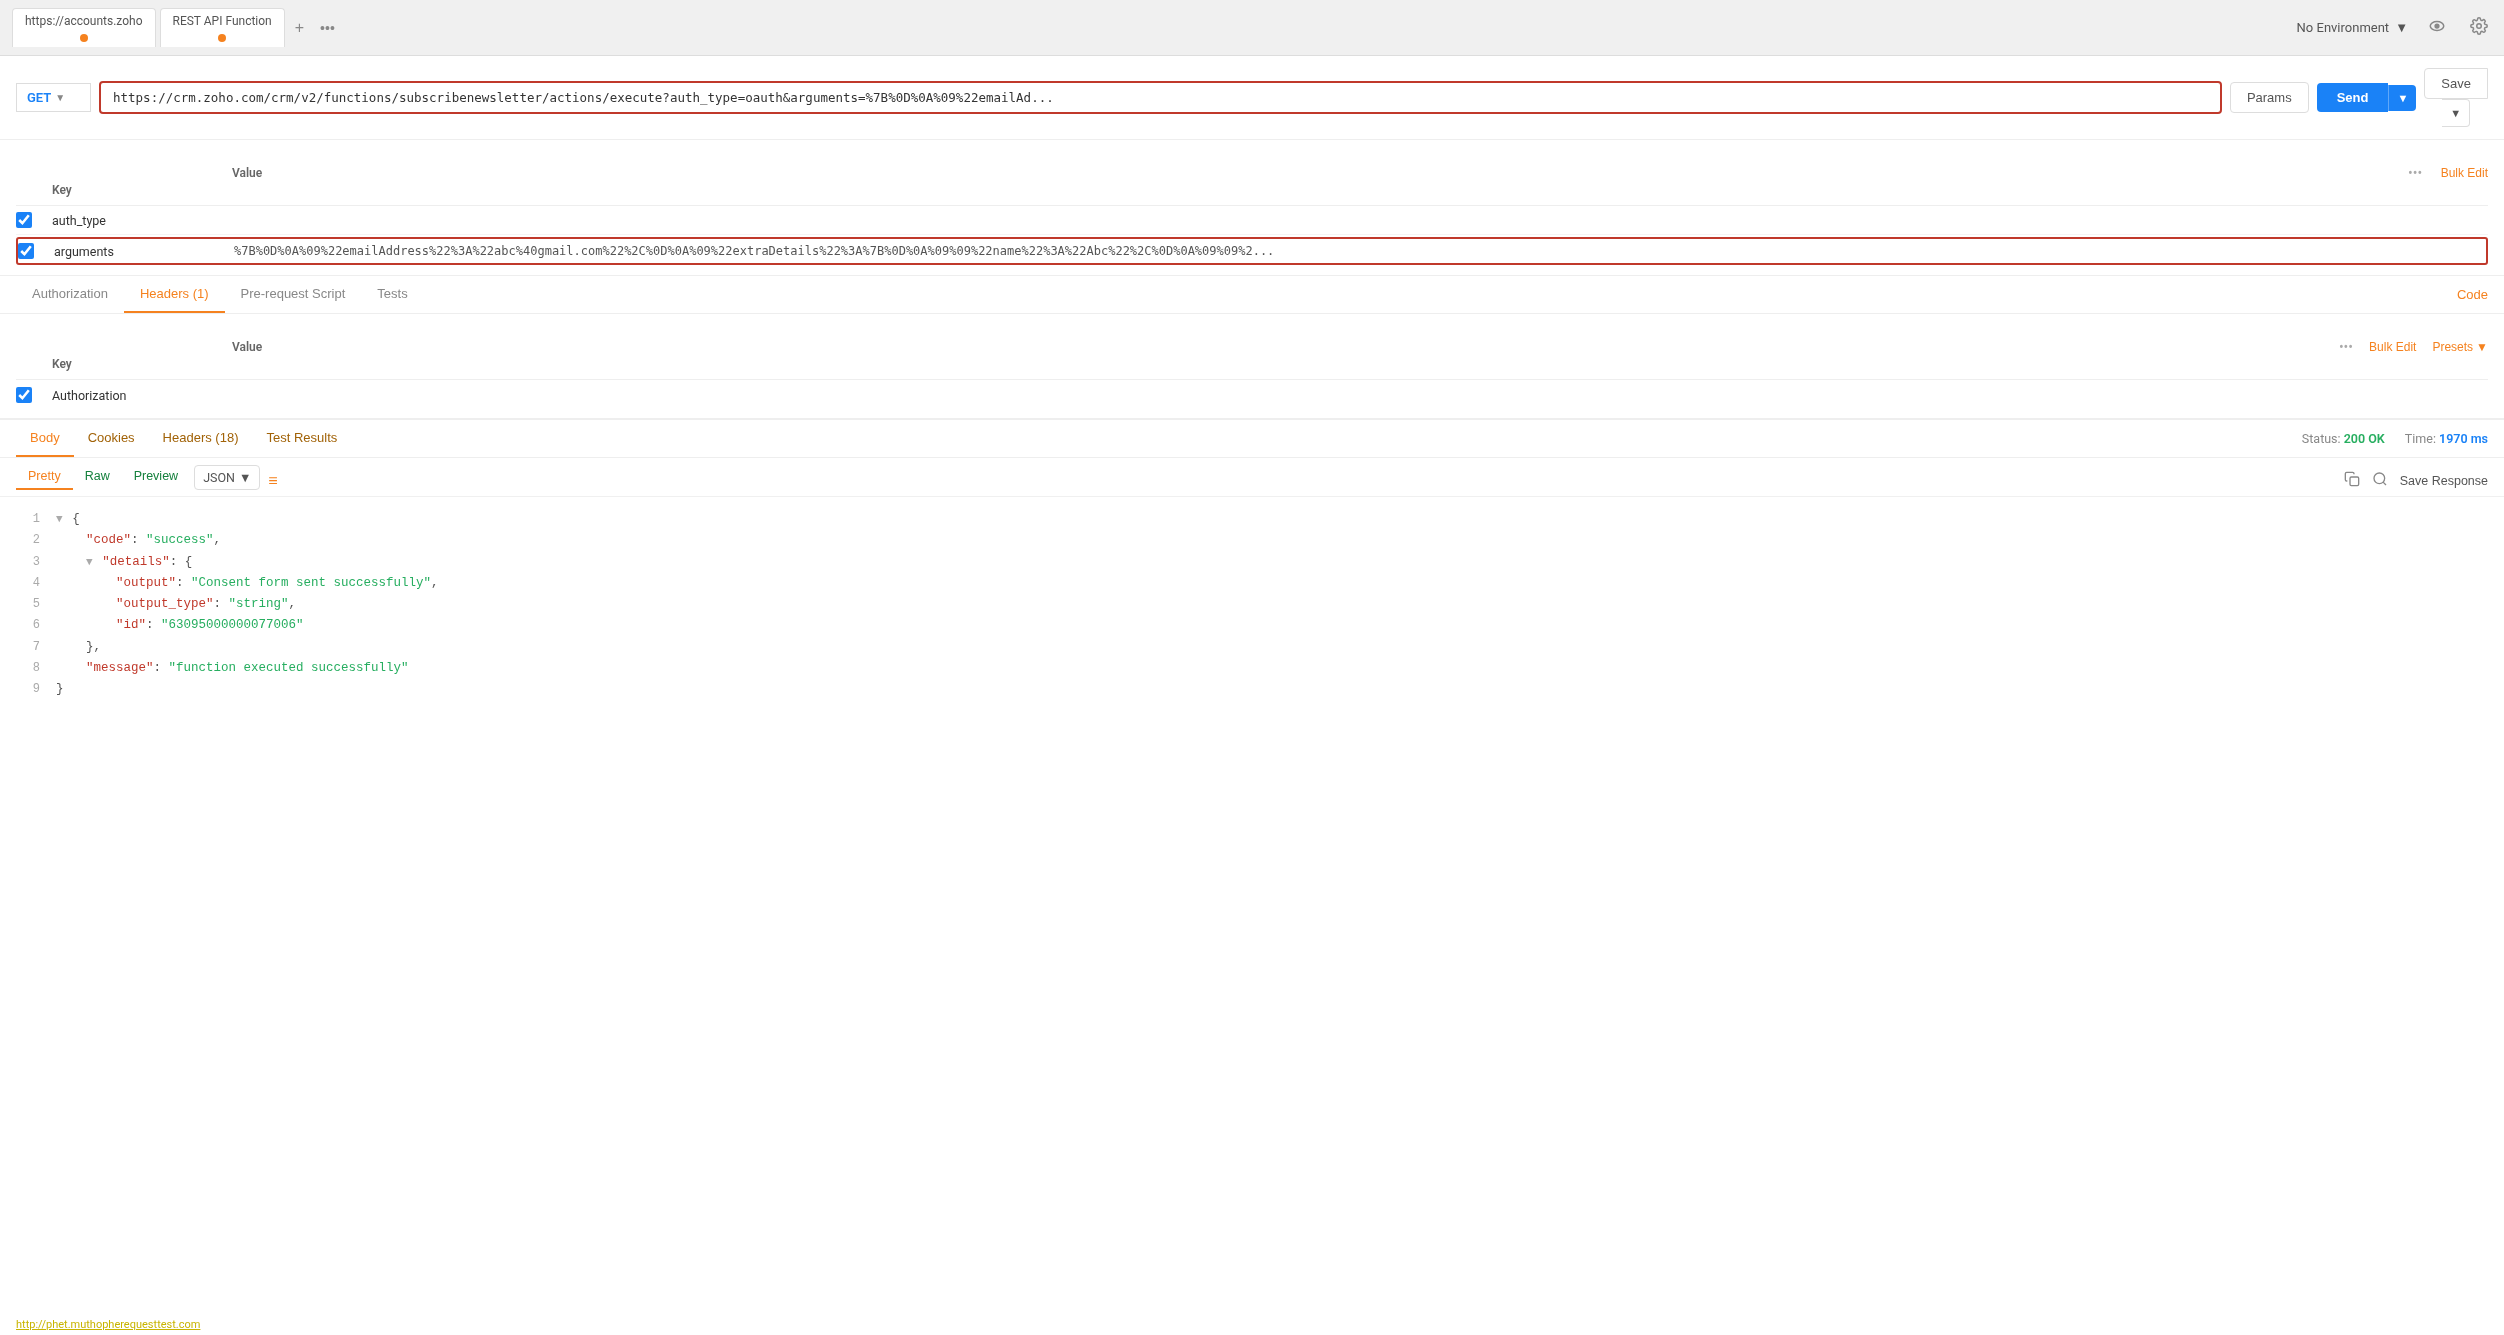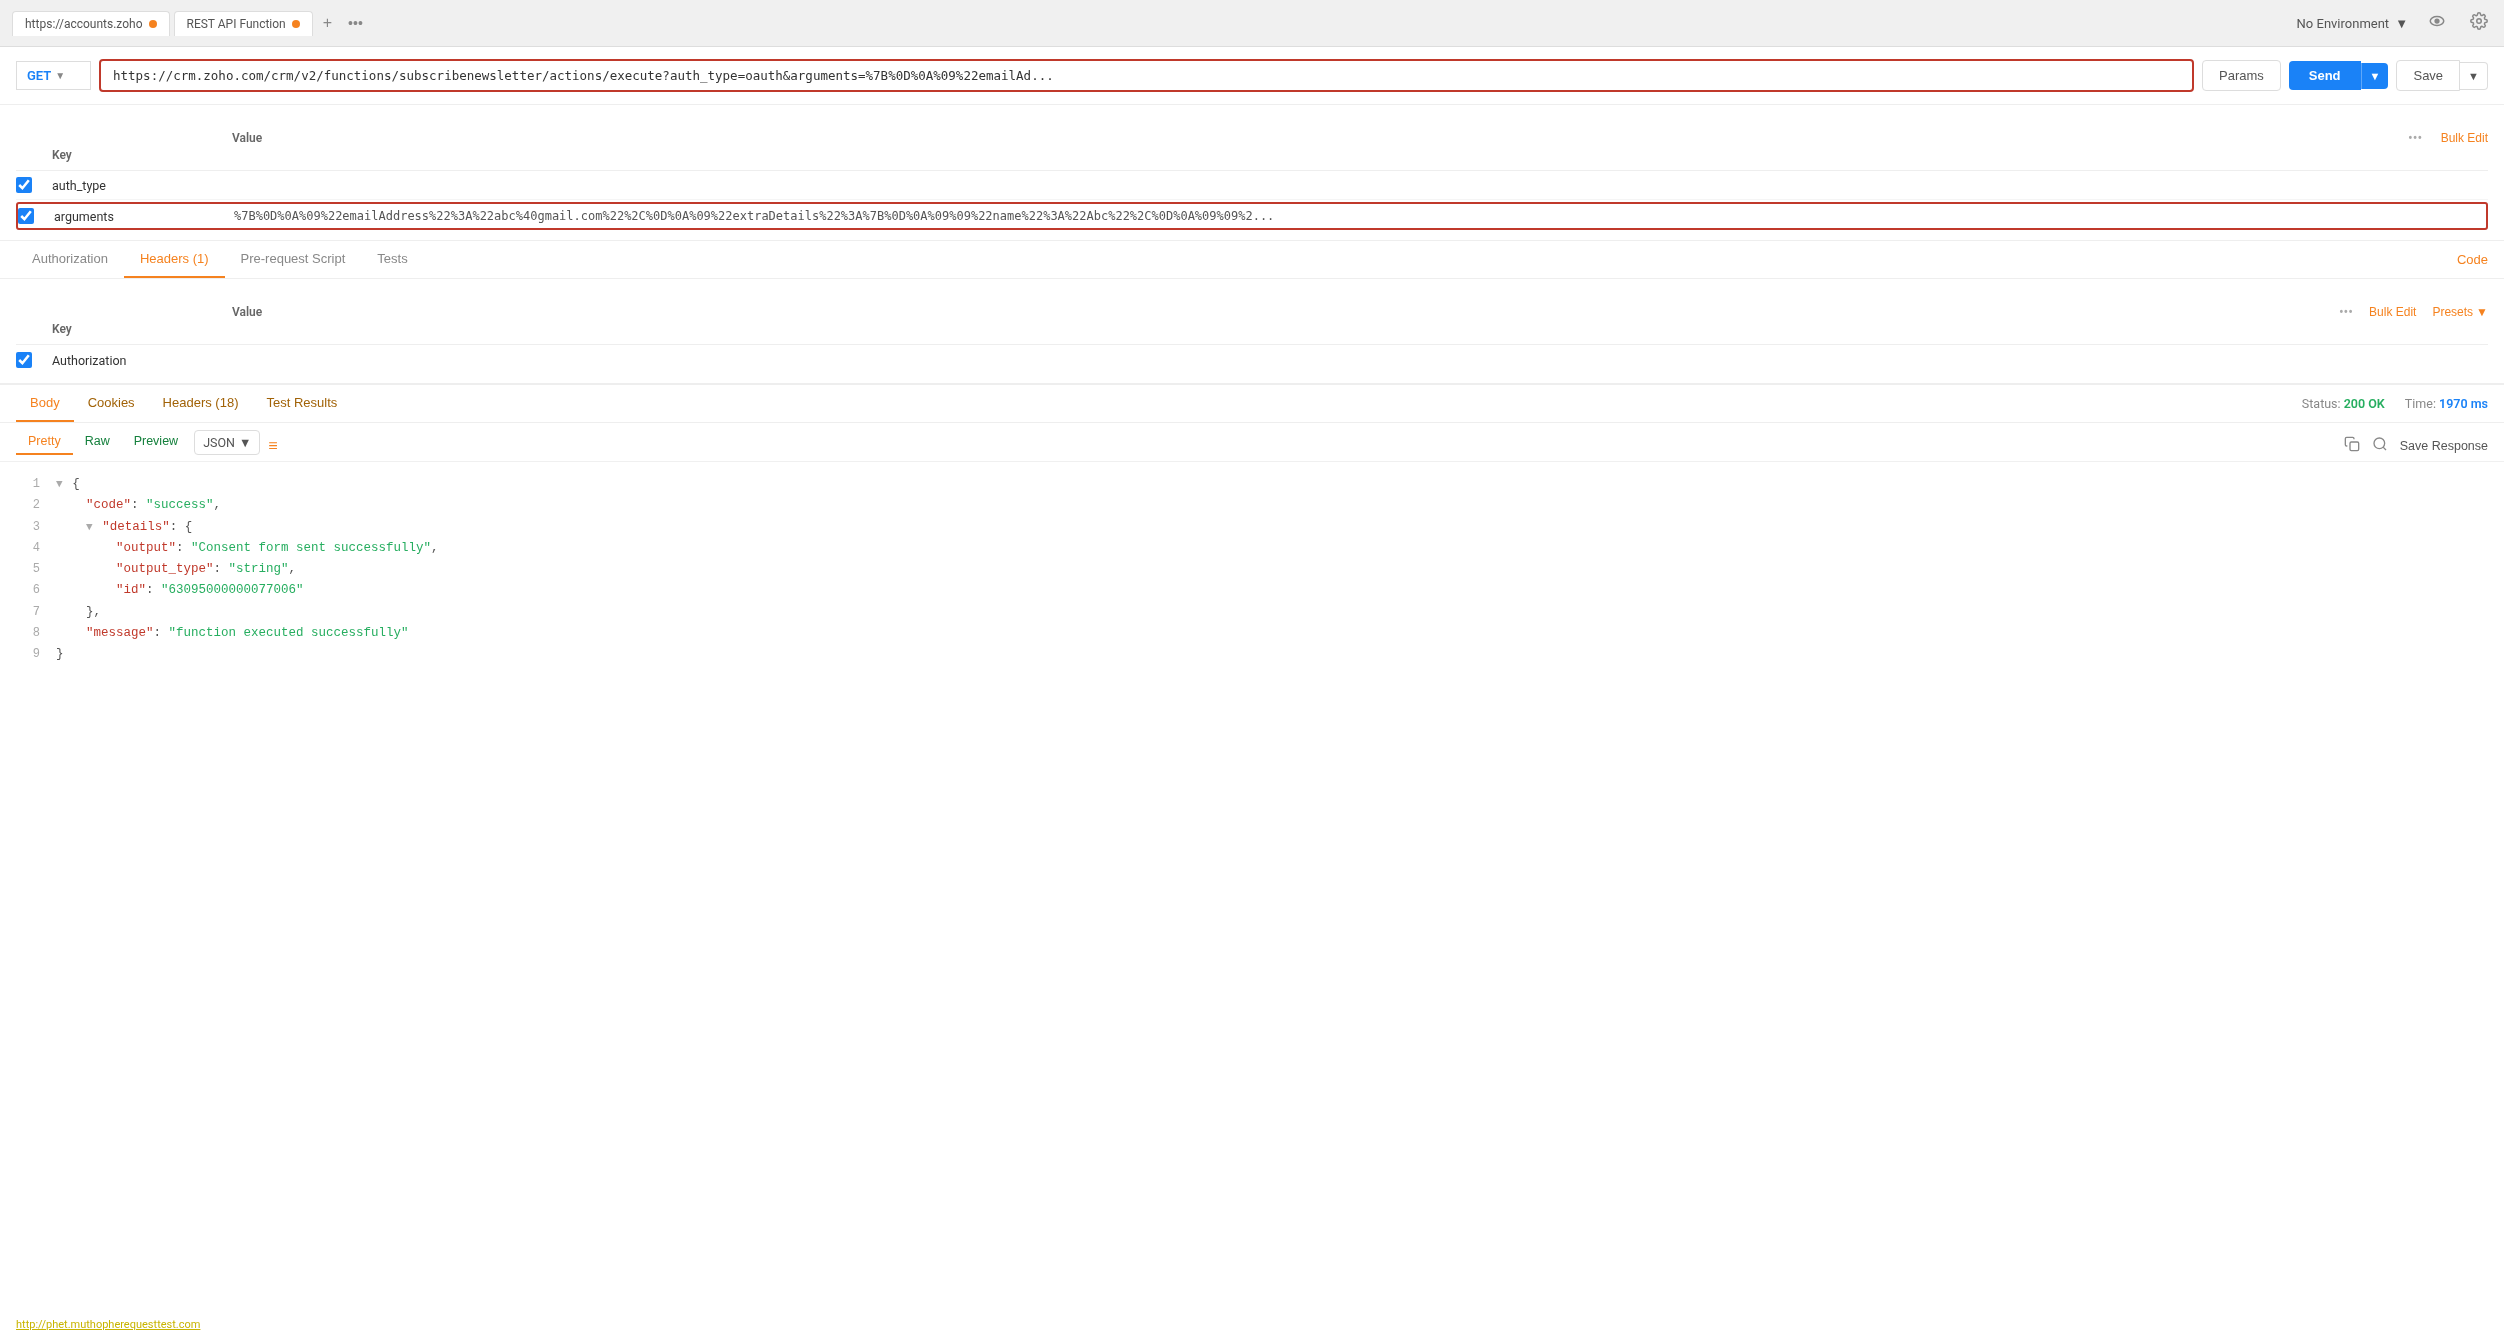--- a/index.html
+++ b/index.html
@@ -30,20 +30,21 @@
       align-items: center;
       gap: 6px;
       padding: 5px 12px;
       background: #fff;
       border-radius: 4px 4px 0 0;
       font-size: 12px;
       color: #555;
       cursor: pointer;
       border: 1px solid #ddd;
       border-bottom: none;
+      flex-direction: column;
     }
     .tab-item .dot {
       width: 8px;
       height: 8px;
       border-radius: 50%;
       display: inline-block;
     }
     .dot-orange { background: #f5821f; }
     .tab-add-btn {
       background: none;
@@ -156,20 +157,21 @@
       color: #fff;
       border: none;
       border-left: 1px solid rgba(255,255,255,0.3);
       border-radius: 0 4px 4px 0;
       cursor: pointer;
       font-size: 11px;
     }
     .save-btn-wrapper {
       display: flex;
       align-items: center;
+      flex-direction: column;
     }
     .save-btn {
       padding: 7px 16px;
       background: #fff;
       border: 1px solid #ddd;
       border-radius: 4px 0 0 4px;
       font-size: 13px;
       color: #555;
       cursor: pointer;
     }

